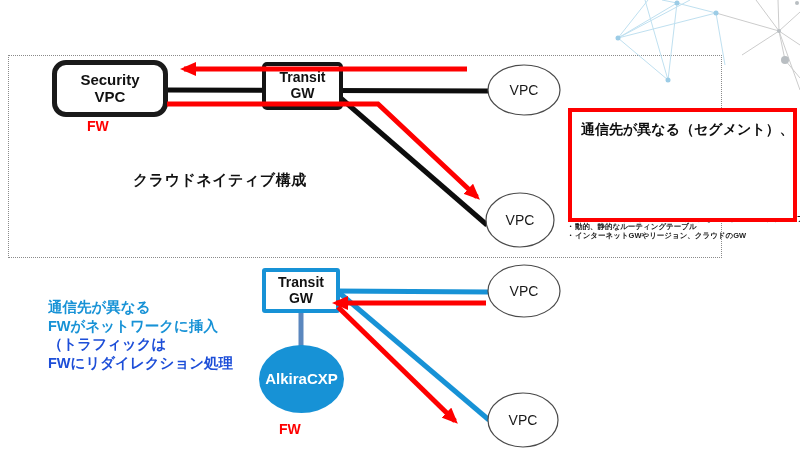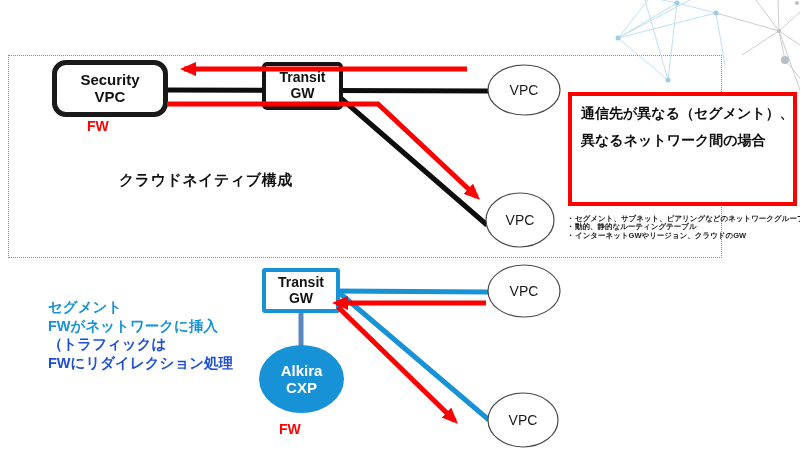--- a/index.html
+++ b/index.html
@@ -13,29 +13,29 @@
   .node-box{position:absolute;background:#fff;display:flex;flex-direction:column;
             align-items:center;justify-content:center;text-align:center;
             font-weight:bold;color:#111;z-index:2;box-sizing:border-box;line-height:1.12;}
   .security-vpc{left:52px;top:60px;width:116px;height:57px;border:5px solid #1a1a1a;
                 border-radius:14px;font-size:15px;}
   .tgw-top{left:262px;top:62px;width:81px;height:48px;border:4px solid #141414;
            border-radius:5px;font-size:14px;}
   .tgw-bottom{left:262px;top:268px;width:78px;height:45px;border:4px solid #1792d6;
               border-radius:3px;font-size:14px;}
   .alkira{position:absolute;left:259px;top:345px;width:85px;height:68px;border-radius:50%;
-          background:#1792d6;color:#fff;display:flex;flex-direction:column;align-items:center;
+          background:#1792d6;color:#fff;display:flex;align-items:center;
           justify-content:center;font-weight:bold;font-size:15px;line-height:1.15;z-index:2;}
   .fw-label{position:absolute;width:44px;color:#fe0000;
             font-weight:bold;font-size:14px;z-index:2;}
   .fw-top{left:87px;top:118px;}
   .fw-bottom{left:279px;top:421px;}
-  .cloud-caption{position:absolute;left:119px;top:171px;font-size:15px;font-weight:bold;
+  .cloud-caption{position:absolute;left:133px;top:171px;font-size:15px;font-weight:bold;
                  color:#111;z-index:2;letter-spacing:0.5px;}
-  .message-box{position:absolute;left:568px;top:92px;width:229px;height:114px;
+  .message-box{position:absolute;left:568px;top:108px;width:229px;height:114px;
                border:4px solid #fe0000;background:#fff;box-sizing:border-box;
                padding:4px 0 0 9px;z-index:4;}
   .message-box .mline{height:27px;line-height:27px;font-size:14px;font-weight:bold;
                       color:#0d0d0d;white-space:nowrap;}
   .notes{position:absolute;left:566px;top:215px;width:234px;z-index:2;}
   .note-item{display:flex;font-size:7.5px;font-weight:bold;color:#1a1a1a;
              line-height:8.4px;white-space:nowrap;}
   .note-item .marker{width:9px;text-align:center;flex:0 0 9px;}
   .bottom-caption{position:absolute;left:48px;top:298px;z-index:2;font-size:14.5px;
                   font-weight:bold;line-height:18.5px;white-space:nowrap;}
@@ -116,21 +116,20 @@
 
   <div class="node-box tgw-top">
     <span>Transit</span>
     <span>GW</span>
   </div>
 
   <div class="cloud-caption">クラウドネイティブ構成</div>
 
   <div class="message-box">
     <div class="mline">通信先が異なる（セグメント）、</div>
-    <div class="mline">異なるネットワーク間の場合</div>
   </div>
 
   <div class="notes">
     <div class="note-item">
       <span class="marker">・</span>
       <span>セグメント、サブネット、ピアリングなどのネットワークグループ</span>
     </div>
     <div class="note-item">
       <span class="marker">・</span>
       <span>動的、静的なルーティングテーブル</span>
@@ -146,21 +145,21 @@
     <span>GW</span>
   </div>
 
   <div class="alkira">
     <span>Alkira</span>
     <span>CXP</span>
   </div>
   <div class="fw-label fw-bottom">FW</div>
 
   <div class="bottom-caption">
-    <div class="blue">セグメント</div>
+    <div class="blue">通信先が異なる</div>
     <div class="blue">FWがネットワークに挿入</div>
     <div class="dark">（トラフィックは</div>
     <div class="dark">FWにリダイレクション処理</div>
   </div>
 
   <svg id="svg-front" class="layer" viewBox="0 0 800 450">
     <defs>
       <marker id="arrowRed" markerUnits="userSpaceOnUse" markerWidth="16" markerHeight="14" refX="12" refY="7" orient="auto">
         <path d="M0,0 L16,7 L0,14 Z" fill="#FE0000"></path>
       </marker>

